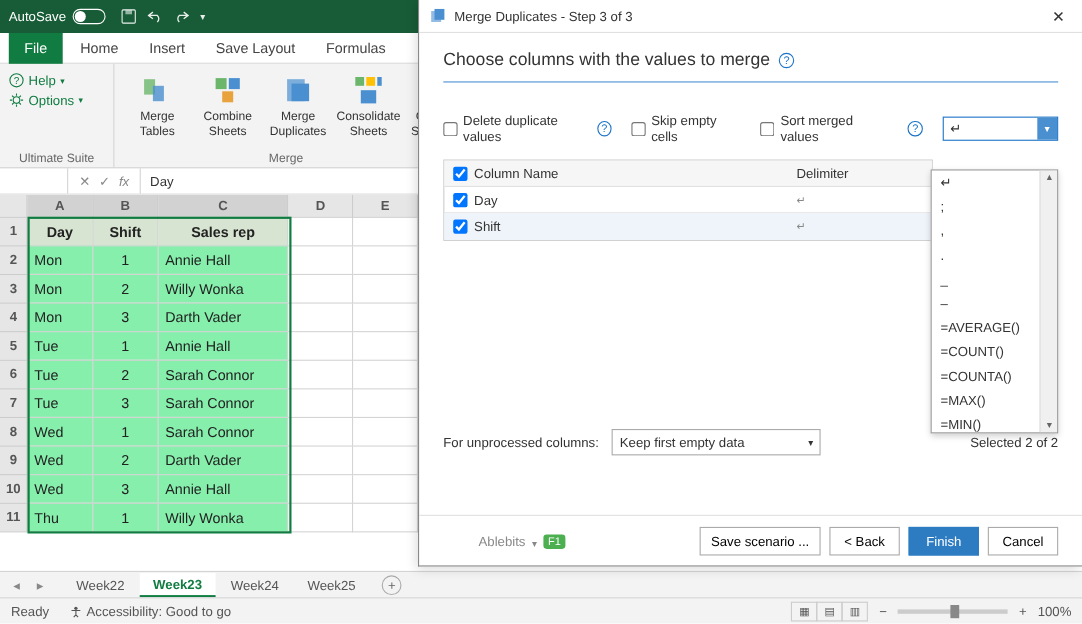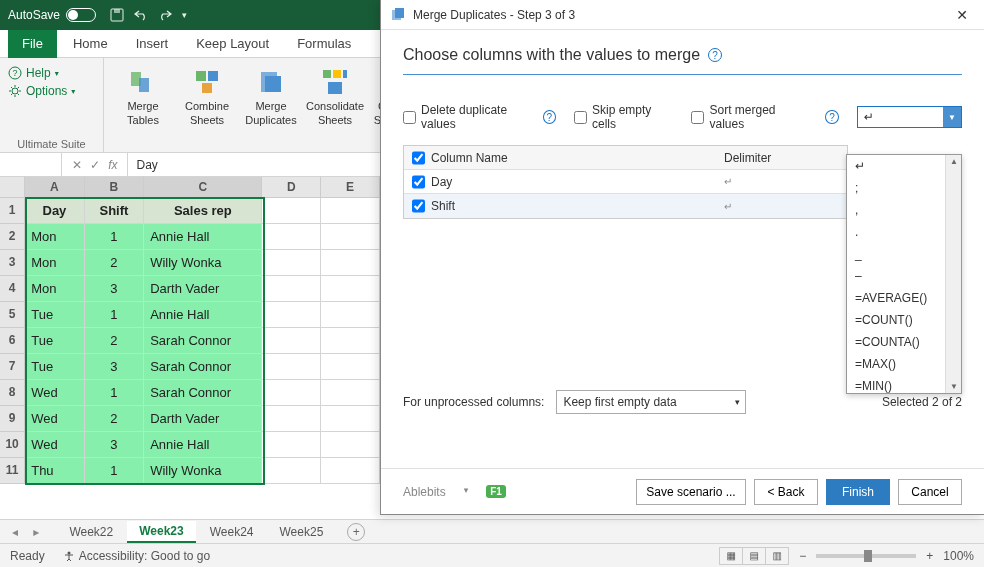--- a/index.html
+++ b/index.html
@@ -90,22 +90,22 @@
 .dropdown .ditem { padding:4px 8px; cursor:pointer; min-height:22px; }
 .dropdown .scrollb { position:absolute; right:0; top:0; width:16px; height:100%; background:#f0f0f0; border-left:1px solid #ddd; }
 .dropdown .scrollb::before { content:'▲'; position:absolute; top:2px; left:4px; font-size:8px; color:#666; }
 .dropdown .scrollb::after { content:'▼'; position:absolute; bottom:2px; left:4px; font-size:8px; color:#666; }
 
 .dlg-lower { position:absolute; bottom:54px; left:22px; right:22px; display:flex; align-items:center; font-size:12px; }
 .keep-select { width:190px; height:24px; border:1px solid #aaa; margin-left:12px; padding:0 6px; display:flex; align-items:center; justify-content:space-between; }
 .selected-info { margin-left:auto; }
 
 .dlg-footer { height:46px; border-top:1px solid #e0e0e0; display:flex; align-items:center; padding:0 22px; gap:10px; font-size:12px; }
-.dlg-footer .brand { color:#888; display:flex; align-items:flex-start; gap:18px; }
-.dlg-footer .f1 { background:#4caf50; color:#fff; font-size:10px; font-weight:bold; padding:1px 4px; border-radius:3px; }
+.dlg-footer .brand { color:#888; display:flex; align-items:flex-end; gap:6px;margin-left:32px; }
+.dlg-footer .f1 { background:#4caf50; color:#fff; font-size:10px; font-weight:normal; padding:1px 4px; border-radius:3px; }
 .dlg-footer .btns { margin-left:auto; display:flex; gap:8px; }
 .dlg-footer button { width:64px; height:26px; border:1px solid #aaa; background:#fff; font-size:12px; cursor:pointer; }
 .dlg-footer button.primary { background:#2d7cc1; color:#fff; border-color:#2d7cc1; }
 
 svg { display:block; }
 </style>
 </head>
 <body>
 
 <div class="titlebar">
@@ -132,21 +132,21 @@
     </span>
     <span style="font-size:9px">▾</span>
   </div>
   <div class="doctitle">Work shifts • Sav</div>
 </div>
 
 <div class="ribbon-tabs">
   <div class="tab file">File</div>
   <div class="tab">Home</div>
   <div class="tab">Insert</div>
-  <div class="tab">Keep Layout</div>
+  <div class="tab">Save Layout</div>
   <div class="tab">Formulas</div>
 </div>
 
 <div class="ribbon">
   <div class="ribbon-group grp-us">
     <div class="opts">
       <div>
         <span>
           <svg width="14" height="14" viewBox="0 0 14 14">
               <circle cx="7" cy="7" r="6" fill="none" stroke="#107c41"></circle>
@@ -162,21 +162,21 @@
               <circle cx="7" cy="7" r="3" fill="none" stroke="#107c41"></circle>
               <path d="M7 1v2M7 11v2M1 7h2M11 7h2M3 3l1.4 1.4M9.6 9.6L11 11M11 3l-1.4 1.4M4.4 9.6L3 11" stroke="#107c41"></path>
             </svg>
         </span>
         <span>Options</span>
         <span style="font-size:8px">▾</span>
       </div>
     </div>
     <div class="label">Ultimate Suite</div>
   </div>
-  <div class="ribbon-group" style="flex-direction:row">
+  <div class="ribbon-group" style="flex-direction:column">
     <div class="merge-btns">
       <div class="merge-btn">
         <span class="merge-icon">
             <svg width="28" height="28" viewBox="0 0 28 28">
               <rect x="2" y="4" width="10" height="14" fill="#6cb66c" opacity=".8"></rect>
               <rect x="10" y="10" width="10" height="14" fill="#4a8fd0" opacity=".8"></rect>
             </svg>
           </span>
         <span>Merge</span>
         <span>Tables</span>

